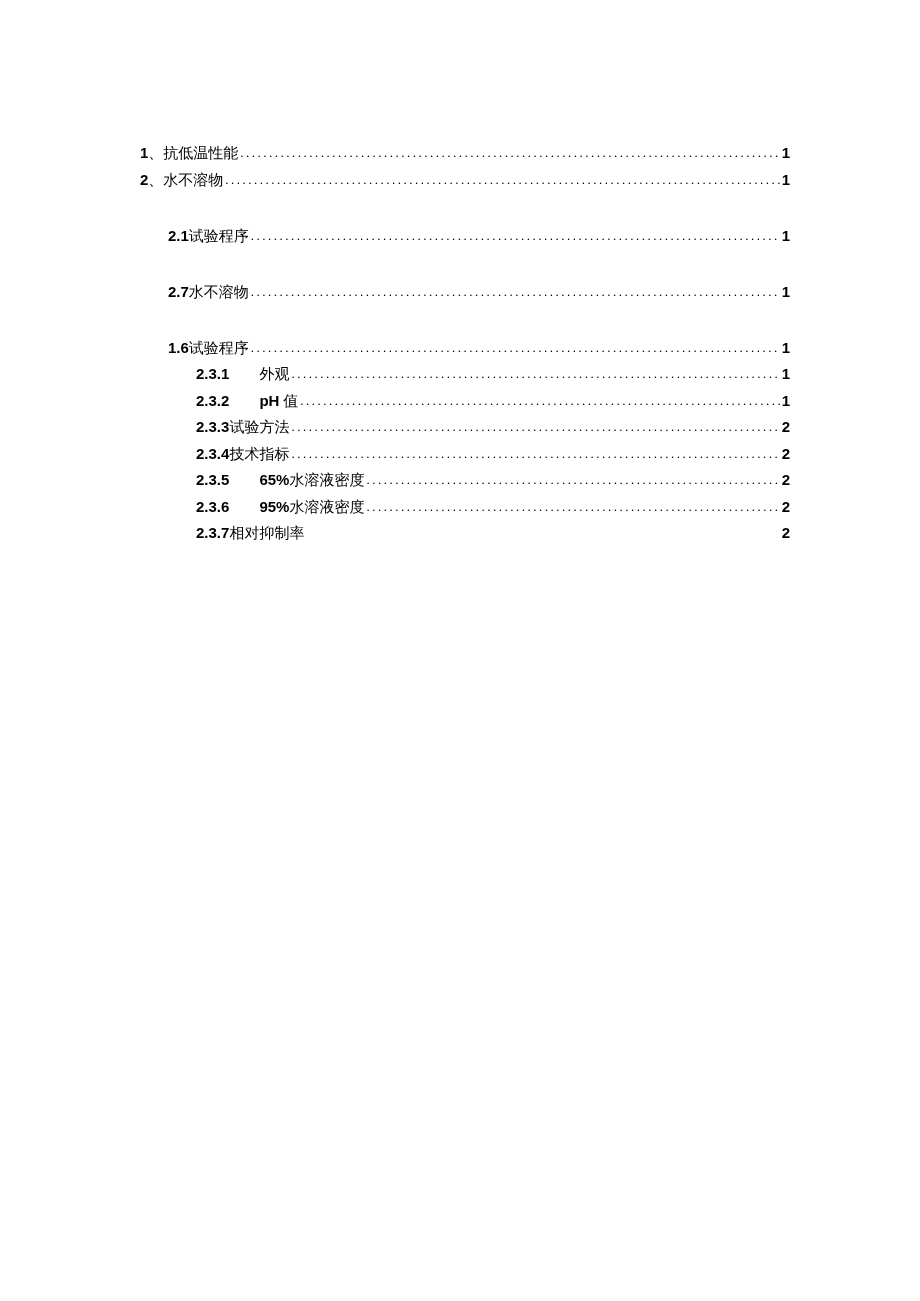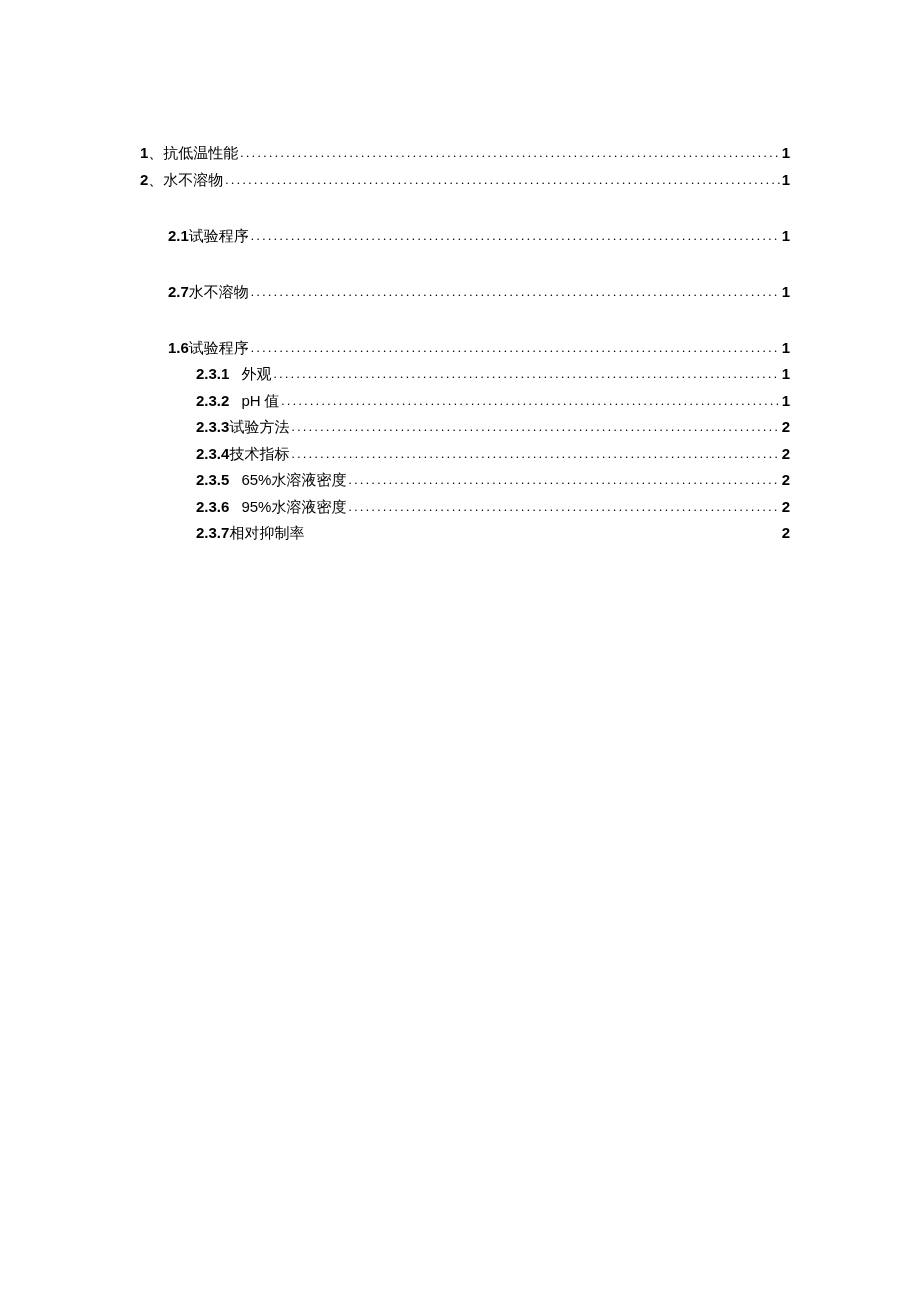--- a/index.html
+++ b/index.html
@@ -65,25 +65,25 @@
     .toc-leader-blank {
       flex: 1;
     }
     .toc-page {
       flex-shrink: 0;
       font-weight: bold;
       font-family: Arial, sans-serif;
       font-size: 15px;
     }
     .bold {
-      font-weight: normal;
+      font-weight: bold;
       font-family: Arial, sans-serif;
     }
     .spaced-num {
-      margin-right: 12px;
+      margin-right: 30px;
     }
   </style>
 </head>
 <body>
 
 <div class="page">
   <div class="toc" id="toc-container">
       <div class="toc-entry level-1">
         <span class="toc-num toc-num-bold">1</span>
         <span class="toc-sep">、</span>

